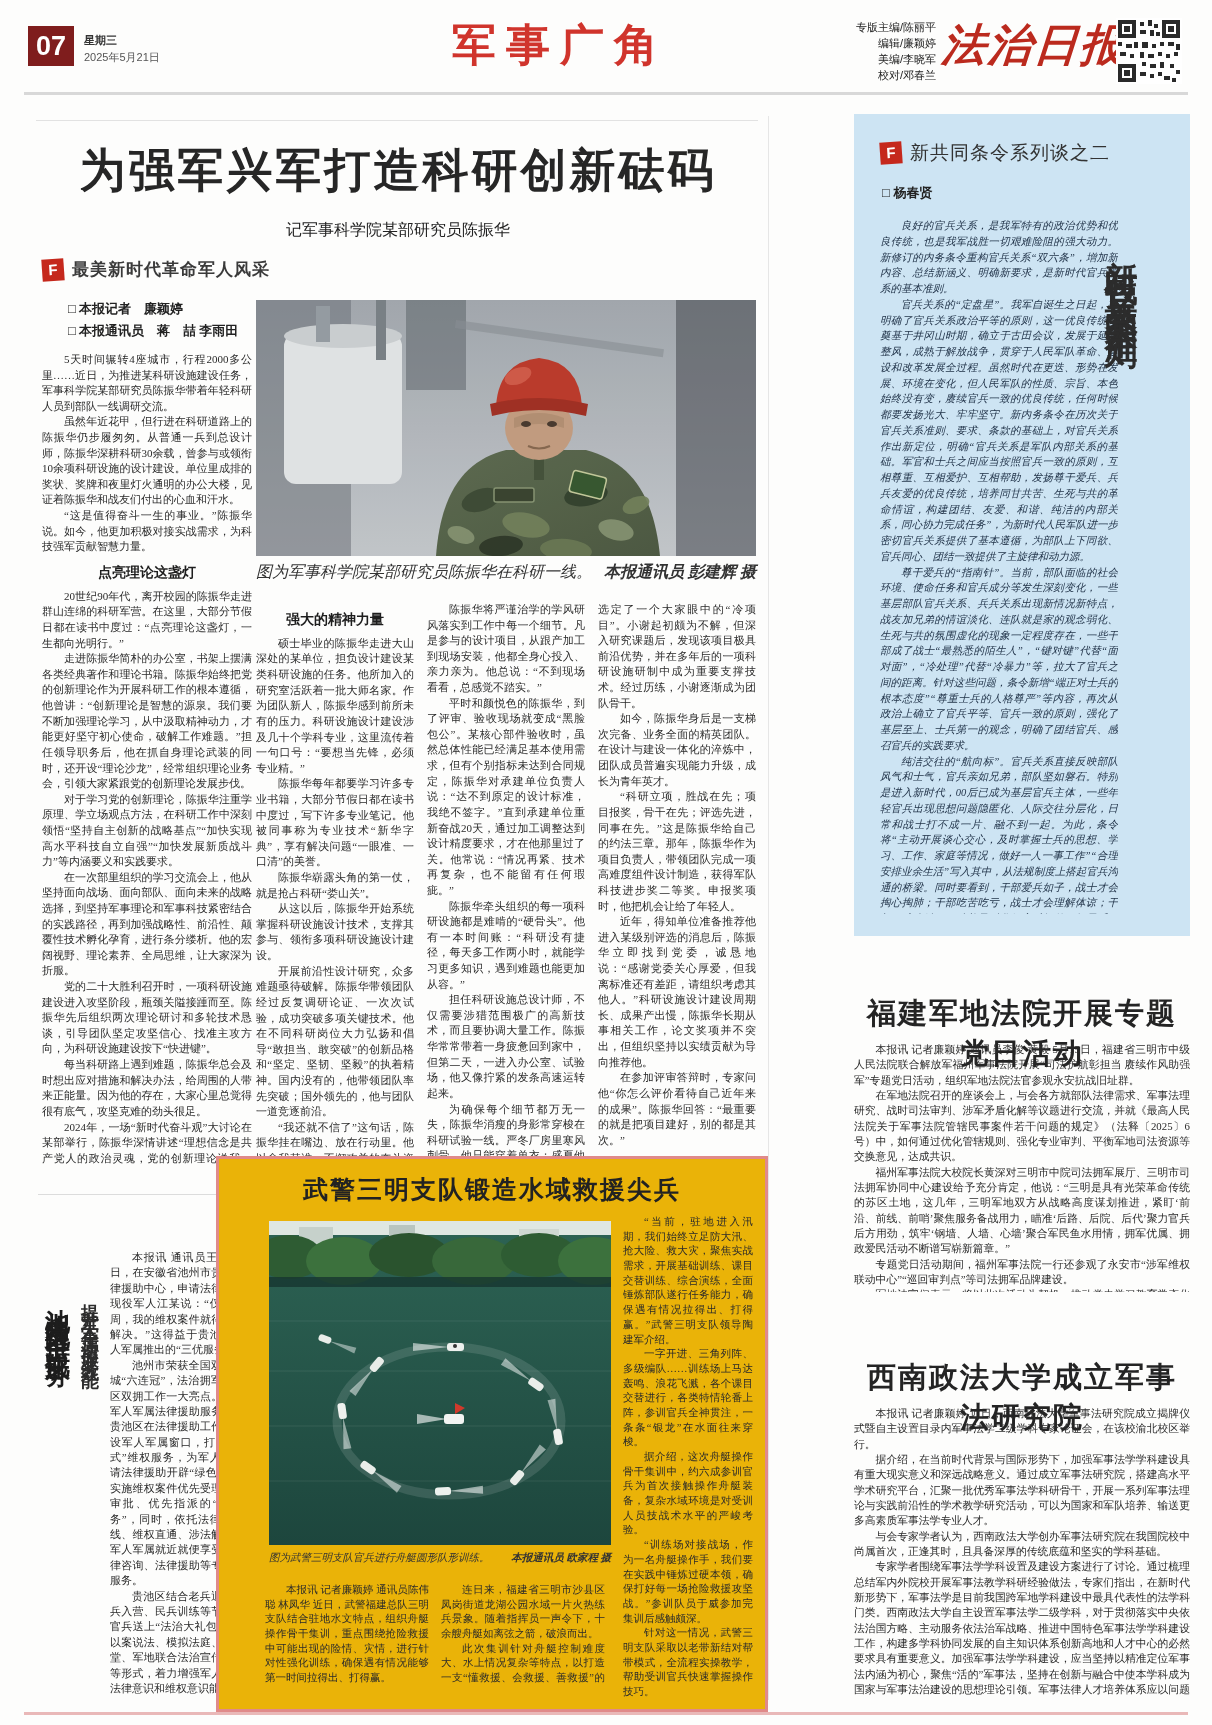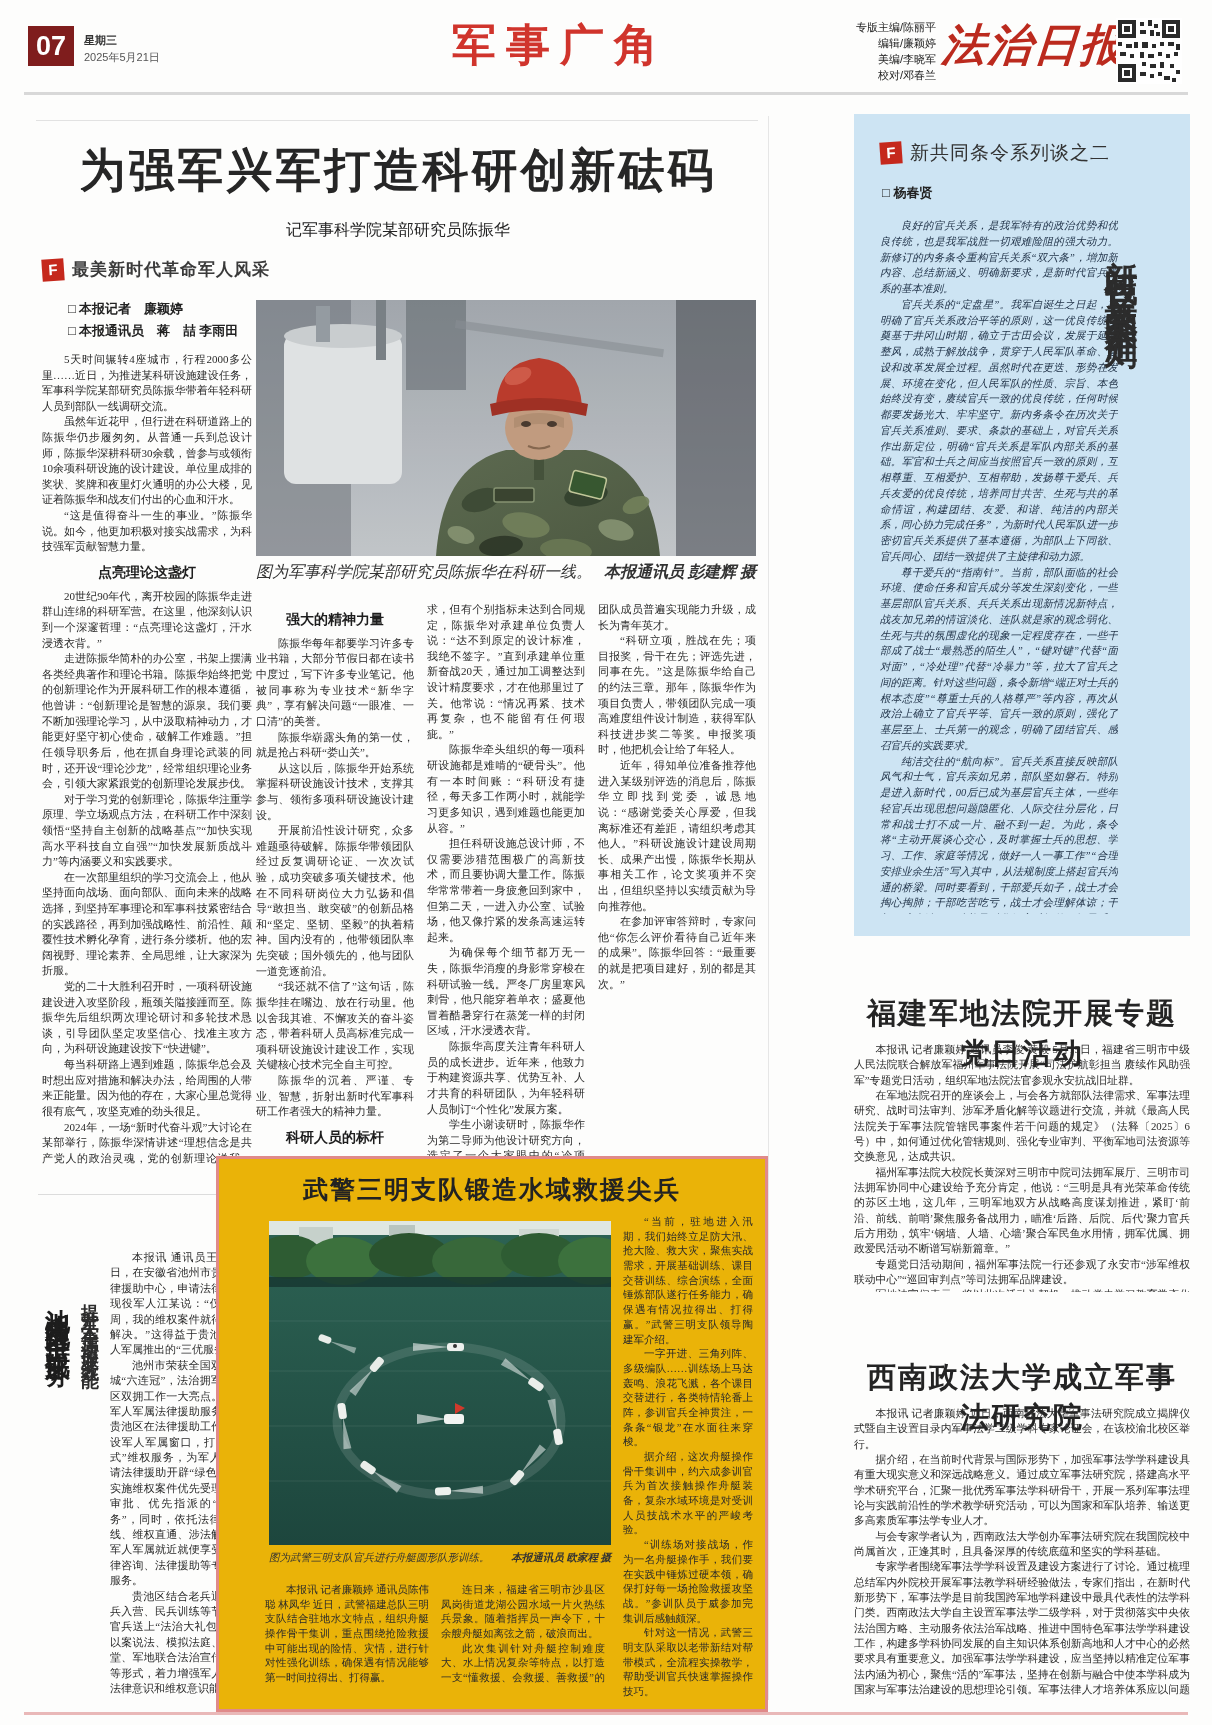--- a/index.html
+++ b/index.html
@@ -133,21 +133,21 @@
       <div class="para">□ 本报通讯员　蒋　喆 李雨田</div>
     </div>
   <div class="abs body-text" style="left:42px;top:352px;width:210px;height:812px;">
     <div>
         <p class="para">5天时间辗转4座城市，行程2000多公里……近日，为推进某科研设施建设任务，军事科学院某部研究员陈振华带着年轻科研人员到部队一线调研交流。</p>
         <p class="para">虽然年近花甲，但行进在科研道路上的陈振华仍步履匆匆。从普通一兵到总设计师，陈振华深耕科研30余载，曾参与或领衔10余项科研设施的设计建设。单位里成排的奖状、奖牌和夜里灯火通明的办公大楼，见证着陈振华和战友们付出的心血和汗水。</p>
         <p class="para">“这是值得奋斗一生的事业。”陈振华说。如今，他更加积极对接实战需求，为科技强军贡献智慧力量。</p>
       </div>
     <h3 class="section-head">点亮理论这盏灯</h3>
     <div>
-        <p class="para">20世纪90年代，离开校园的陈振华走进群山连绵的科研军营。在这里，他深刻认识到一个深邃哲理：“点亮理论这盏灯，汗水浸透衣背。”</p>
+        <p class="para">20世纪90年代，离开校园的陈振华走进群山连绵的科研军营。在这里，大部分节假日都在读书中度过：“点亮理论这盏灯，一生都向光明行。”</p>
         <p class="para">走进陈振华简朴的办公室，书架上摆满各类经典著作和理论书籍。陈振华始终把党的创新理论作为开展科研工作的根本遵循，他曾讲：“创新理论是智慧的源泉。我们要不断加强理论学习，从中汲取精神动力，才能更好坚守初心使命，破解工作难题。”担任领导职务后，他在抓自身理论武装的同时，还开设“理论沙龙”，经常组织理论业务会，引领大家紧跟党的创新理论发展步伐。</p>
         <p class="para">对于学习党的创新理论，陈振华注重学原理、学立场观点方法，在科研工作中深刻领悟“坚持自主创新的战略基点”“加快实现高水平科技自立自强”“加快发展新质战斗力”等内涵要义和实践要求。</p>
         <p class="para">在一次部里组织的学习交流会上，他从坚持面向战场、面向部队、面向未来的战略选择，到坚持军事理论和军事科技紧密结合的实践路径，再到加强战略性、前沿性、颠覆性技术孵化孕育，进行条分缕析。他的宏阔视野、理论素养、全局思维，让大家深为折服。</p>
         <p class="para">党的二十大胜利召开时，一项科研设施建设进入攻坚阶段，瓶颈关隘接踵而至。陈振华先后组织两次理论研讨和多轮技术恳谈，引导团队坚定攻坚信心、找准主攻方向，为科研设施建设按下“快进键”。</p>
         <p class="para">每当科研路上遇到难题，陈振华总会及时想出应对措施和解决办法，给周围的人带来正能量。因为他的存在，大家心里总觉得很有底气，攻坚克难的劲头很足。</p>
         <p class="para">2024年，一场“新时代奋斗观”大讨论在某部举行，陈振华深情讲述“理想信念是共产党人的政治灵魂，党的创新理论送我一把‘金钥匙’”的感悟，赢得阵阵掌声。听者说：“我们佩服陈总这个人，也认同他讲的这个理儿。”</p>
       </div>
   </div>
 
   <div class="abs" style="left:256px;top:300px;width:500px;height:256px;">
@@ -200,20 +200,21 @@
     </svg>
   </div>
   <div class="abs caption-row" style="left:256px;top:562px;width:500px;">
     <span>图为军事科学院某部研究员陈振华在科研一线。</span>
     <span class="caption-credit">本报通讯员 彭建辉 摄</span>
   </div>
 
   <div class="abs body-text cols3" style="left:256px;top:602px;width:500px;height:708px;">
     <h3 class="section-head">强大的精神力量</h3>
     <div>
+        <p class="para">硕士毕业的陈振华走进大山深处的某单位，担负设计建设某类科研设施的任务。他所加入的研究室活跃着一批大师名家。作为团队新人，陈振华感到前所未有的压力。科研设施设计建设涉及几十个学科专业，这里流传着一句口号：“要想当先锋，必须专业精。”</p>
         <p class="para">陈振华每年都要学习许多专业书籍，大部分节假日都在读书中度过，写下许多专业笔记。他被同事称为专业技术“新华字典”，享有解决问题“一眼准、一口清”的美誉。</p>
         <p class="para">陈振华崭露头角的第一仗，就是抢占科研“娄山关”。</p>
         <p class="para">从这以后，陈振华开始系统掌握科研设施设计技术，支撑其参与、领衔多项科研设施设计建设。</p>
         <p class="para">开展前沿性设计研究，众多难题亟待破解。陈振华带领团队经过反复调研论证、一次次试验，成功突破多项关键技术。他在不同科研岗位大力弘扬和倡导“敢担当、敢突破”的创新品格和“坚定、坚韧、坚毅”的执着精神。国内没有的，他带领团队率先突破；国外领先的，他与团队一道竞逐前沿。</p>
         <p class="para">“我还就不信了”这句话，陈振华挂在嘴边、放在行动里。他以舍我其谁、不懈攻关的奋斗姿态，带着科研人员高标准完成一项科研设施设计建设工作，实现关键核心技术完全自主可控。</p>
         <p class="para">陈振华的沉着、严谨、专业、智慧，折射出新时代军事科研工作者强大的精神力量。</p>
       </div>
     <h3 class="section-head">科研人员的标杆</h3>
     <div>
         <p class="para">陈振华将严谨治学的学风研风落实到工作中每一个细节。凡是参与的设计项目，从跟产加工到现场安装，他都全身心投入、亲力亲为。他总说：“不到现场看看，总感觉不踏实。”</p>

